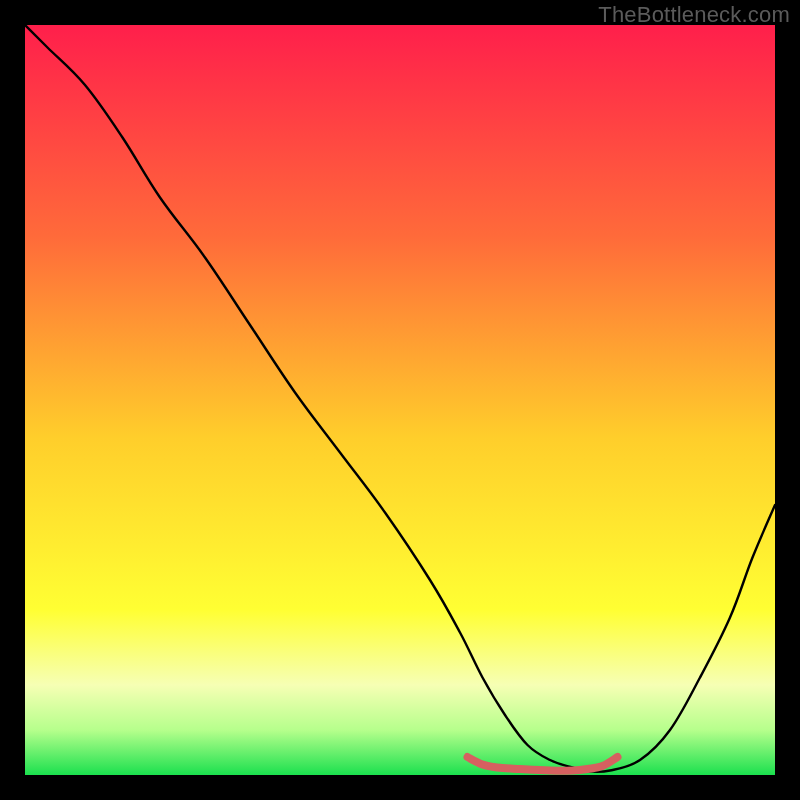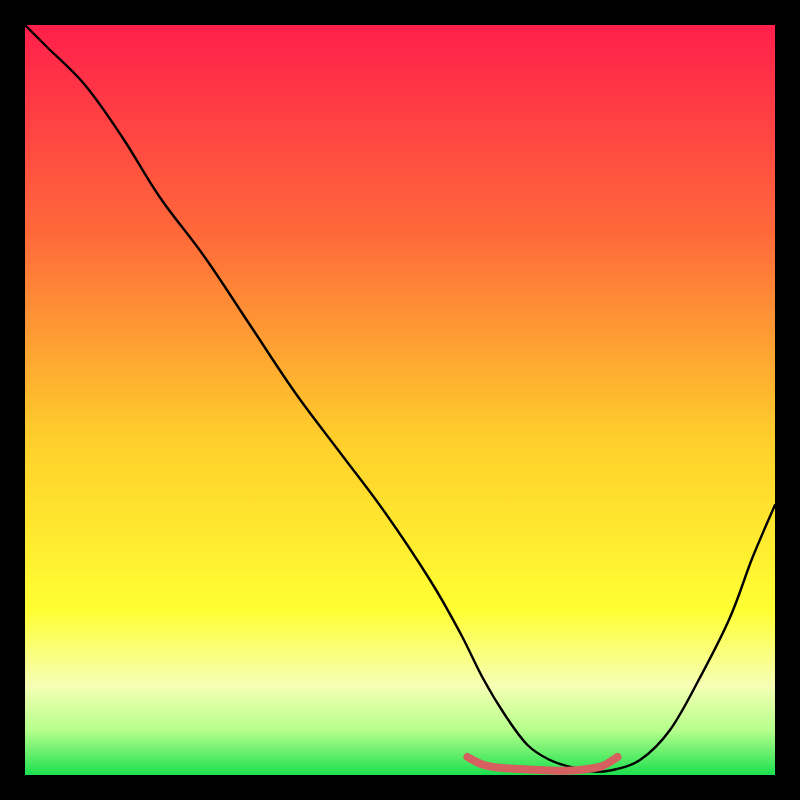--- a/index.html
+++ b/index.html
@@ -31,20 +31,21 @@
     top: 25px;
     width: 750px;
     height: 750px;
   }
   svg { display: block; }
 </style>
 </head>
 <body>
 <div class="wrap">
 
+  <div class="watermark">TheBottleneck.com</div>
 
   <div class="plot">
     <svg id="svg" width="750" height="750" viewBox="0 0 750 750">
         <defs>
           <linearGradient id="bg-grad" x1="0" y1="0" x2="0" y2="1">
             <stop offset="0%" stop-color="#ff1f4b"></stop>
             <stop offset="28.000000000000004%" stop-color="#ff6a3a"></stop>
             <stop offset="55.00000000000001%" stop-color="#ffce2b"></stop>
             <stop offset="78%" stop-color="#ffff33"></stop>
             <stop offset="88%" stop-color="#f6ffb4"></stop>

